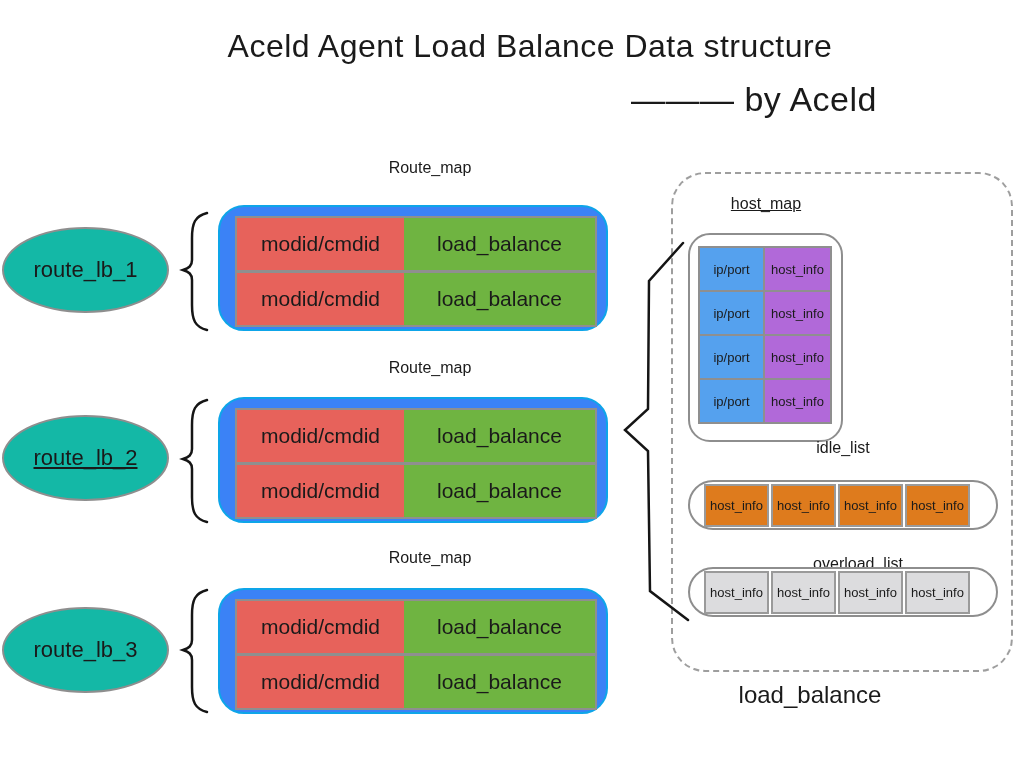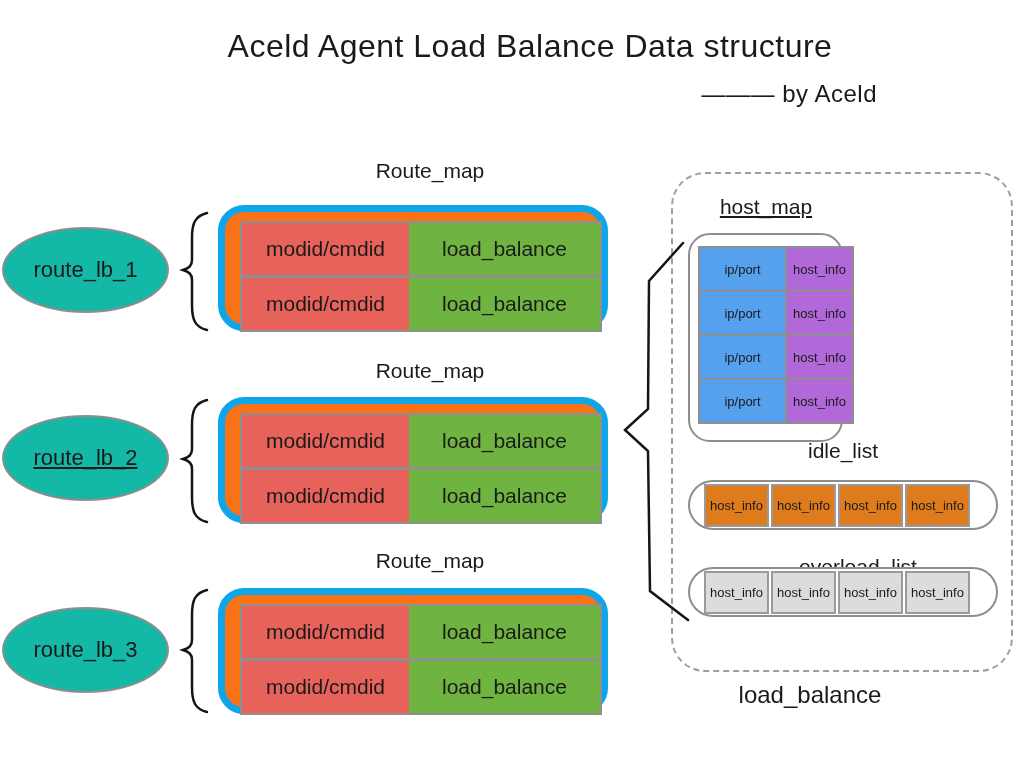--- a/index.html
+++ b/index.html
@@ -4,32 +4,32 @@
 <style>
   html,body{margin:0;padding:0;}
   body{
     width:1024px;height:768px;position:relative;background:#ffffff;
     font-family:"Liberation Sans","DejaVu Sans",sans-serif;color:#1a1a1a;
     overflow:hidden;
   }
   .abs{position:absolute;}
   
   .title-line1{left:150px;top:28px;width:760px;text-align:center;font-size:32px;letter-spacing:.5px;}
-  .title-line2{left:410px;top:80px;width:467px;text-align:right;font-size:24px;letter-spacing:.5px;}
+  .title-line2{left:410px;top:80px;width:467px;text-align:right;font-size:34px;letter-spacing:.5px;}
   
-  .sec-label{font-size:21px;text-align:center;width:200px;}
+  .sec-label{font-size:16px;text-align:center;width:200px;}
   
   .ellipse{
     left:2px;width:167px;height:86px;background:#14b8a6;border:2.5px solid #8e8e8e;
     border-radius:50%;display:flex;align-items:center;justify-content:center;
     font-size:22px;box-sizing:border-box;
   }
   
   .rbox{
-    left:218px;width:390px;height:126px;background:#f97316;border:7px solid #0ea5e9;
+    left:218px;width:390px;height:126px;background:#3b82f6;border:2px solid #0ea5e9;
     border-radius:26px;box-sizing:border-box;
   }
   .rtable{
     position:absolute;left:15px;top:9px;background:#8f8f8f;padding:2px;
     display:flex;flex-direction:column;gap:3px;
   }
   .rrow{display:flex;}
   .rcell{display:flex;align-items:center;justify-content:center;height:52px;font-size:21px;}
   .rkey{width:167px;background:#e7625b;}
   .rval{width:191px;background:#6fb441;}
@@ -42,21 +42,21 @@
   .hbox{
     left:688px;top:233px;width:155px;height:209px;background:#fff;border:2px solid #8e8e8e;
     border-radius:22px;box-sizing:border-box;
   }
   .htable{
     position:absolute;left:8px;top:11px;background:#8f8f8f;padding:2px;
     display:flex;flex-direction:column;gap:2px;
   }
   .hrow{display:flex;gap:2px;}
   .hcell{display:flex;align-items:center;justify-content:center;height:42px;font-size:13px;}
-  .hkey{width:85px;background:#55a1ee;}
+  .hkey{width:63px;background:#55a1ee;}
   .hval{width:65px;background:#b169d9;}
   
   .pill{
     left:688px;width:310px;height:50px;background:#fff;border:2px solid #8e8e8e;
     border-radius:25px;box-sizing:border-box;display:flex;align-items:center;
     padding-left:14px;
   }
   .pcell{
     width:65px;height:43px;box-sizing:border-box;border:2px solid #9a9a9a;
     display:flex;align-items:center;justify-content:center;font-size:13px;margin-right:2px;

